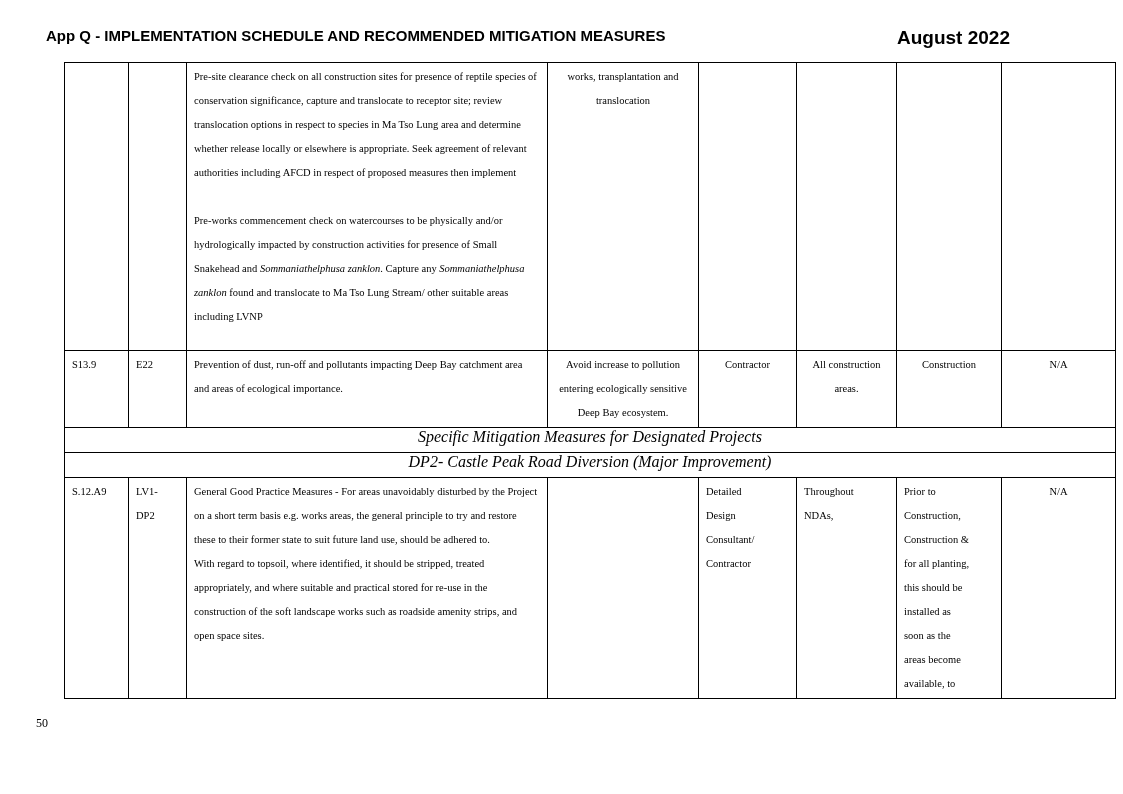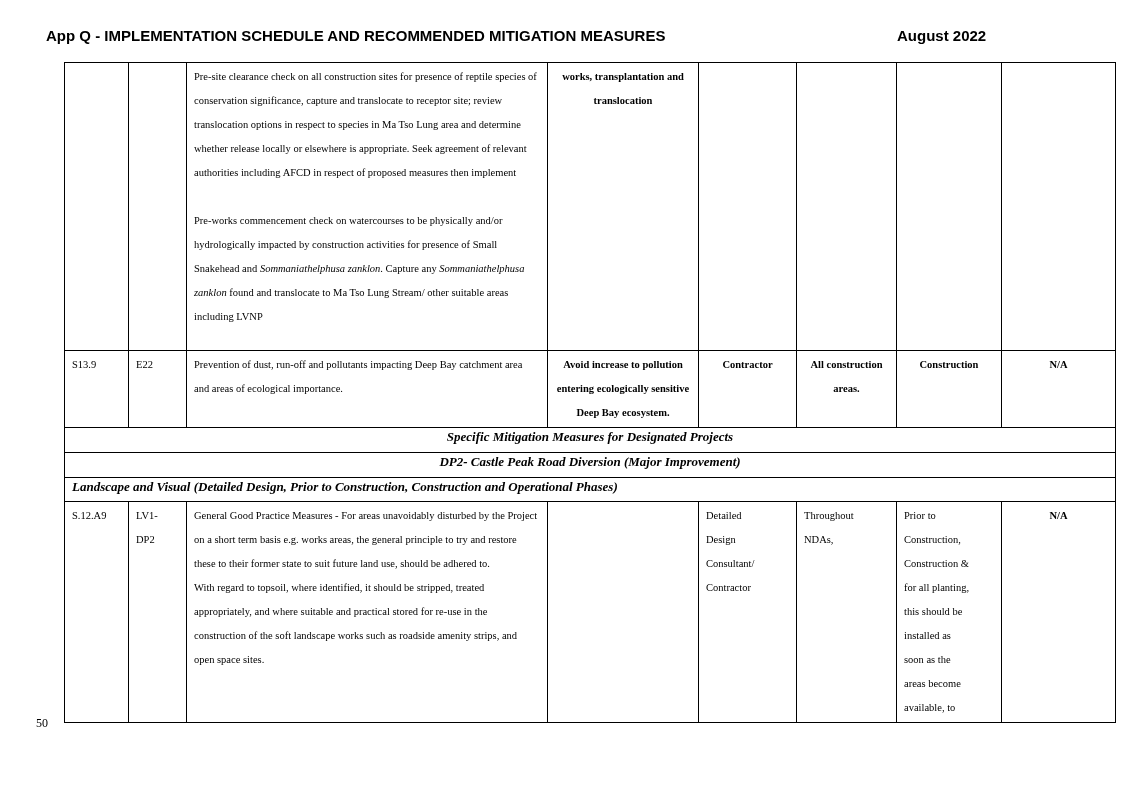--- a/index.html
+++ b/index.html
@@ -26,49 +26,49 @@
     font-weight: bold;
     font-size: 15px;
     white-space: nowrap;
   }
   .hdr-date {
     position: absolute;
     left: 897px;
     top: 27px;
     font-family: "Liberation Sans", sans-serif;
     font-weight: bold;
-    font-size: 15px;
+    font-size: 19px;
     white-space: nowrap;
   }
   table.sched {
     position: absolute;
     left: 36px;
     top: 62px;
     width: 1051px;
     border-collapse: collapse;
     table-layout: fixed;
     font-size: 10.5px;
     line-height: 24px;
     margin-left: 28px;
   }
   table.sched td {
     border: 1px solid #000000;
     vertical-align: top;
     padding: 2px 7px;
     overflow: hidden;
   }
-  td.ctr { text-align: center; font-weight: bold; }
+  td.ctr { text-align: center; }
   td.lft { text-align: left; }
   .prelines { white-space: pre-line; }
   .para2gap { margin-top: 24px; font-family: Liberation Serif, serif; }
   td.section-cell {
     vertical-align: middle;
-    font-weight: bold;
+    font-weight: normal;
     font-style: italic;
-    font-size: 13px;
+    font-size: 16px;
     line-height: 14px;
     padding: 2px 8px;
   }
   .species { font-style: italic; }
   .pagenum {
     position: absolute;
     left: 36px;
     top: 716px;
     width: 1051px;
     text-align: left;
@@ -126,23 +126,20 @@
       </tr>
 
       <tr style="height:25px;">
         <td class="section-cell ctr" colspan="8">Specific Mitigation Measures for Designated Projects</td>
       </tr>
 
       <tr style="height:25px;padding-left:15px;">
         <td class="section-cell ctr" colspan="8">DP2- Castle Peak Road Diversion (Major Improvement)</td>
       </tr>
 
-      <tr style="height:24px;">
-        <td class="section-cell lft" colspan="8">Landscape and Visual (Detailed Design, Prior to Construction, Construction and Operational Phases)</td>
-      </tr>
 
       <tr style="height:218px;">
         <td class="lft">S.12.A9</td>
         <td class="lft prelines">LV1-
 DP2</td>
         <td class="lft">
           <div>General Good Practice Measures - For areas unavoidably disturbed by the Project on a short term basis e.g. works areas, the general principle to try and restore these to their former state to suit future land use, should be adhered to.</div>
           <div>With regard to topsoil, where identified, it should be stripped, treated appropriately, and where suitable and practical stored for re-use in the construction of the soft landscape works such as roadside amenity strips, and open space sites.</div>
         </td>
         <td></td>

